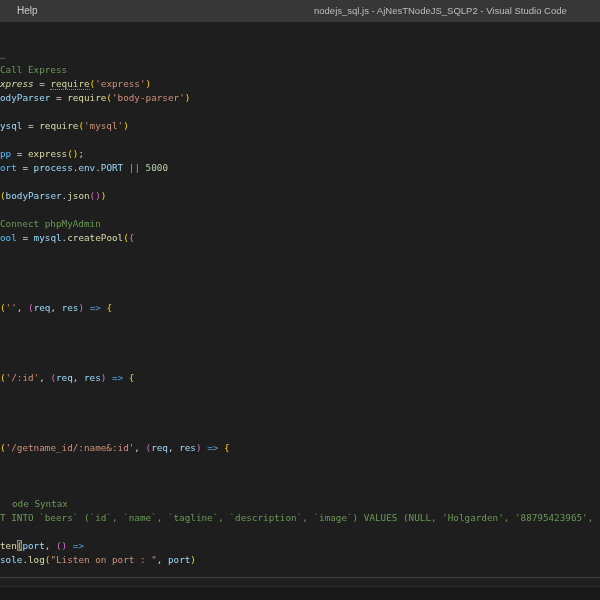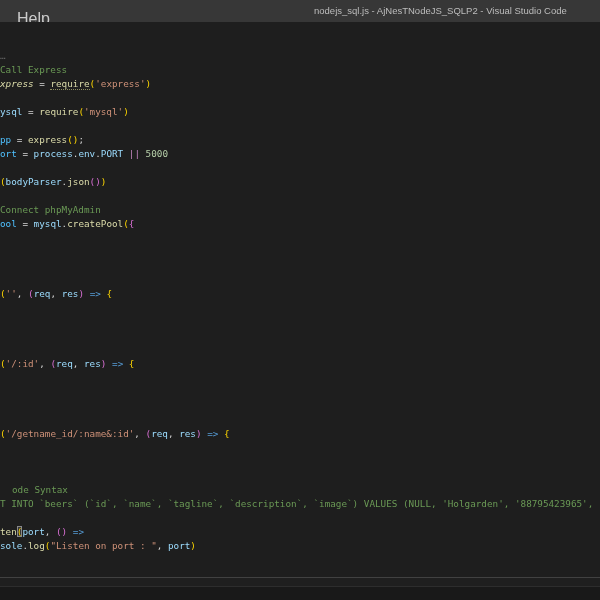--- a/index.html
+++ b/index.html
@@ -15,21 +15,21 @@
     position: absolute; top: 0; left: 0; width: 600px; height: 22px;
     background: #373737; color: #cccccc;
   }
   .menu-fragment {
     position: absolute; left: 0; top: 4px; width: 3px; height: 13px;
     overflow: hidden; font-size: 10.5px; line-height: 13px; color: #cccccc;
   }
   .menu-fragment span { margin-left: -2px; display: inline-block; }
   .menu-item {
     position: absolute; left: 13px; top: 0; height: 22px;
-    font-size: 16px; line-height: 22px; padding: 8px 4px; cursor: default;
+    font-size: 10px; line-height: 22px; padding: 0 4px; cursor: default;
   }
   .window-title {
     position: absolute; left: 314px; top: 0; height: 22px;
     font-size: 9.5px; line-height: 22px; color: #bdbdbd; white-space: nowrap;
   }
   
   .editor {
     position: absolute; top: 22px; left: 0; width: 600px; height: 555px;
     background: #1e1e1e; overflow: hidden;
   }
@@ -73,20 +73,21 @@
   </div>
   <div class="menu-item">Help</div>
   <div class="window-title">nodejs_sql.js - AjNesTNodeJS_SQLP2 - Visual Studio Code</div>
 </div>
 
 <div class="editor">
   <div class="code-area">
       <div class="code-line"><span style="color: rgb(102, 102, 102);">…</span></div>
       <div class="code-line"><span style="color: rgb(106, 153, 85);">Call Express</span></div>
       <div class="code-line"><span style="color: rgb(220, 220, 170); font-style: italic;">xpress</span><span style="color: rgb(212, 212, 212);"> = </span><span class="dotted-u" style="color: rgb(220, 220, 170);">require</span><span style="color: rgb(255, 215, 0);">(</span><span style="color: rgb(206, 145, 120);">'express'</span><span style="color: rgb(255, 215, 0);">)</span></div>
+      <div class="code-line"><span style="color: rgb(156, 220, 254);">odyParser</span><span style="color: rgb(212, 212, 212);"> = </span><span style="color: rgb(220, 220, 170);">require</span><span style="color: rgb(255, 215, 0);">(</span><span style="color: rgb(206, 145, 120);">'body-parser'</span><span style="color: rgb(255, 215, 0);">)</span></div>
       <div class="code-line"></div>
       <div class="code-line"><span style="color: rgb(156, 220, 254);">ysql</span><span style="color: rgb(212, 212, 212);"> = </span><span style="color: rgb(220, 220, 170);">require</span><span style="color: rgb(255, 215, 0);">(</span><span style="color: rgb(206, 145, 120);">'mysql'</span><span style="color: rgb(255, 215, 0);">)</span></div>
       <div class="code-line"></div>
       <div class="code-line"><span style="color: rgb(79, 193, 255);">pp</span><span style="color: rgb(212, 212, 212);"> = </span><span style="color: rgb(220, 220, 170);">express</span><span style="color: rgb(255, 215, 0);">()</span><span style="color: rgb(212, 212, 212);">;</span></div>
       <div class="code-line"><span style="color: rgb(79, 193, 255);">ort</span><span style="color: rgb(212, 212, 212);"> = </span><span style="color: rgb(156, 220, 254);">process</span><span style="color: rgb(212, 212, 212);">.</span><span style="color: rgb(156, 220, 254);">env</span><span style="color: rgb(212, 212, 212);">.</span><span style="color: rgb(156, 220, 254);">PORT</span><span style="color: rgb(212, 212, 212);"> </span><span style="color: rgb(197, 134, 192);">||</span><span style="color: rgb(212, 212, 212);"> </span><span style="color: rgb(181, 206, 168);">5000</span></div>
       <div class="code-line"></div>
       <div class="code-line"><span style="color: rgb(255, 215, 0);">(</span><span style="color: rgb(156, 220, 254);">bodyParser</span><span style="color: rgb(212, 212, 212);">.</span><span style="color: rgb(220, 220, 170);">json</span><span style="color: rgb(218, 112, 214);">()</span><span style="color: rgb(255, 215, 0);">)</span></div>
       <div class="code-line"></div>
       <div class="code-line"><span style="color: rgb(106, 153, 85);">Connect phpMyAdmin</span></div>
       <div class="code-line"><span style="color: rgb(79, 193, 255);">ool</span><span style="color: rgb(212, 212, 212);"> = </span><span style="color: rgb(156, 220, 254);">mysql</span><span style="color: rgb(212, 212, 212);">.</span><span style="color: rgb(220, 220, 170);">createPool</span><span style="color: rgb(255, 215, 0);">(</span><span style="color: rgb(218, 112, 214);">{</span></div>

